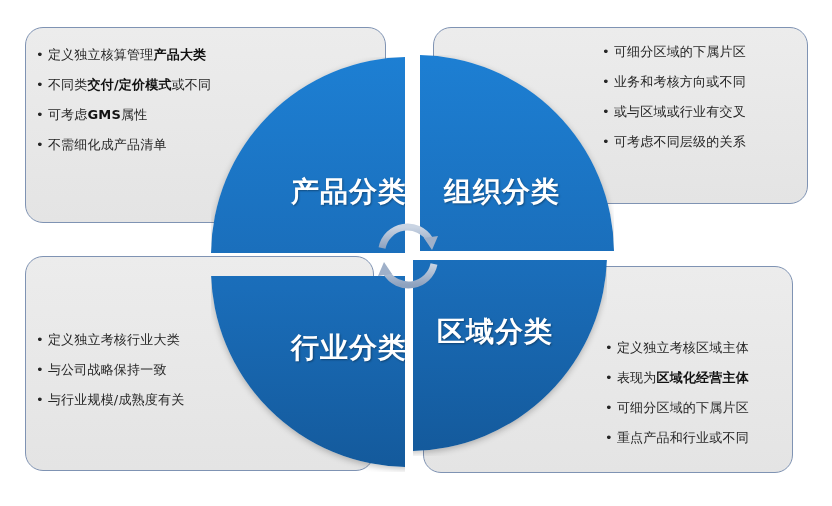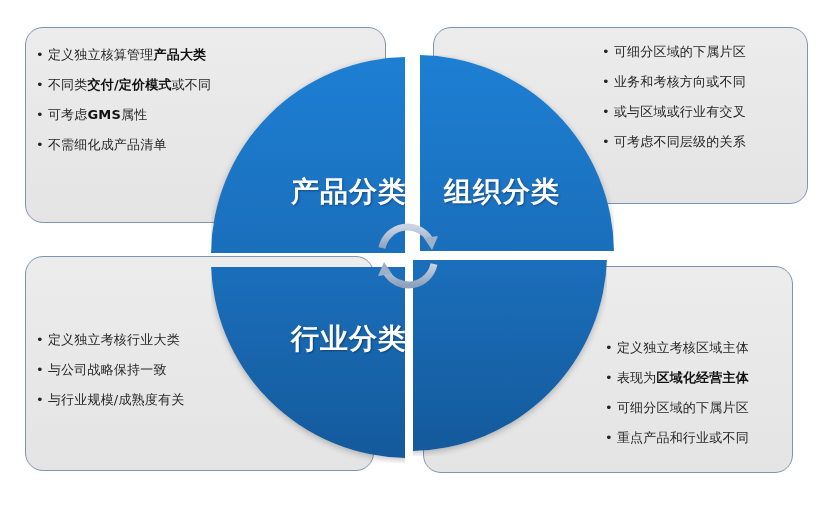--- a/index.html
+++ b/index.html
@@ -58,26 +58,27 @@
 </div>
 
 <div class="quad" style="left:211px; top:57px;">
   <div class="disc" style="left:0; top:0;"></div>
   <div class="qlabel" style="left:80px; top:116px;">产品分类</div>
 </div>
 <div class="quad" style="left:413px; top:55px;margin-left:7px;">
   <div class="disc" style="left:-202px; top:0;"></div>
   <div class="qlabel" style="left:24px; top:118px;">组织分类</div>
 </div>
-<div class="quad" style="left:211px; top:267px;text-align:right;">
+<div class="quad" style="left:211px; top:276px;text-align:right;">
   <div class="disc" style="left:0; top:-205px;"></div>
   <div class="qlabel" style="left:80px; top:53px;">行业分类</div>
 </div>
 <div class="quad" style="left:413px; top:260px;">
   <div class="disc" style="left:-202px; top:-205px;"></div>
+  <div class="qlabel" style="left:24px; top:53px;">区域分类</div>
 </div>
 
 <svg class="arrows" viewBox="0 0 72 76">
   <defs>
     <linearGradient id="ag" x1="0" y1="0" x2="0" y2="1">
       <stop offset="0" stop-color="#c9d4e3"></stop>
       <stop offset="1" stop-color="#8ea2bf"></stop>
     </linearGradient>
   </defs>
   <g>

